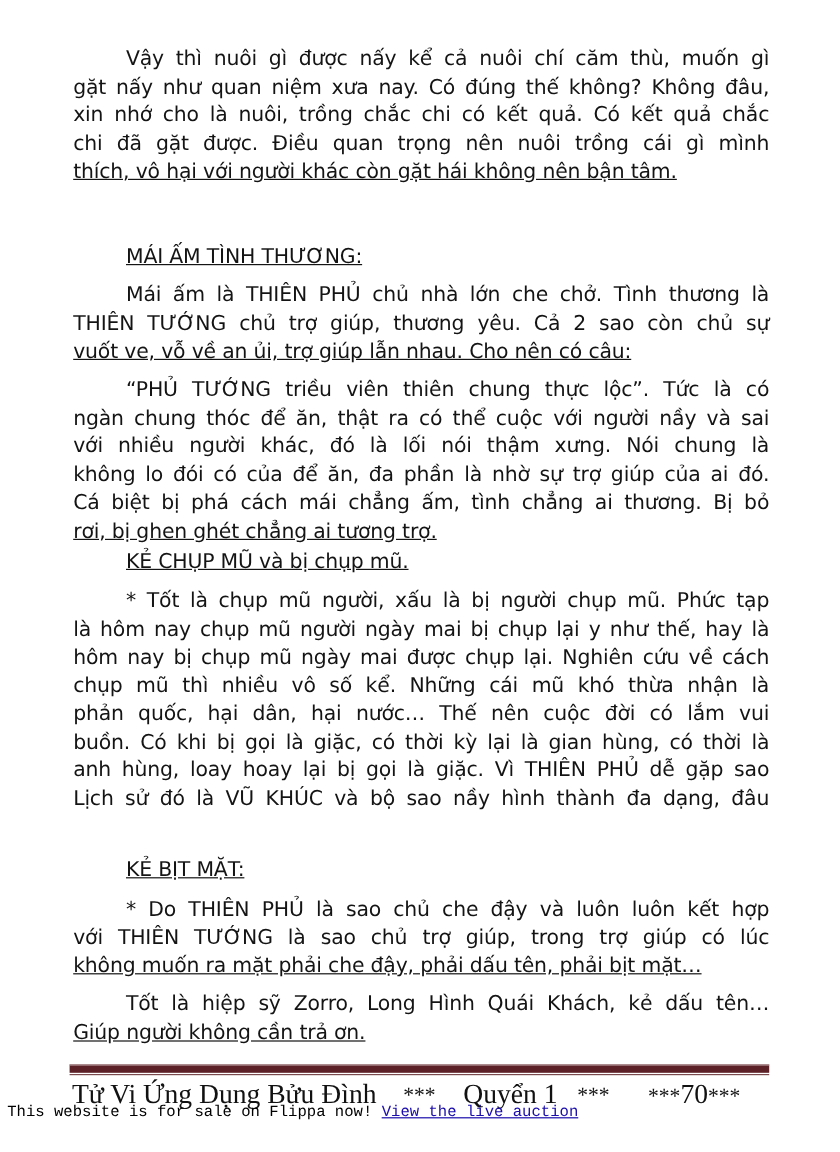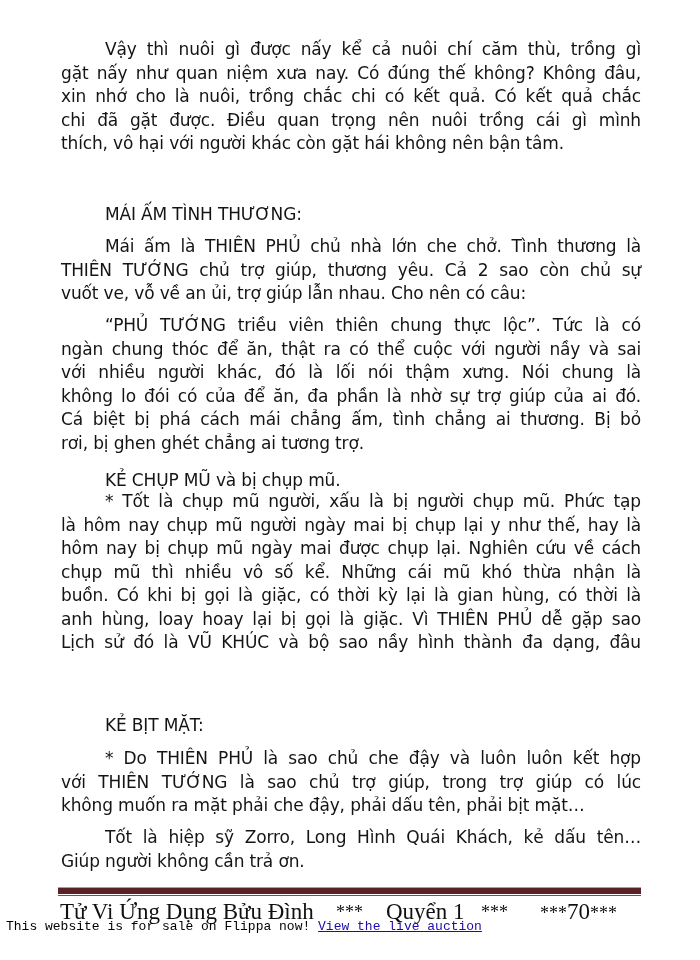--- a/index.html
+++ b/index.html
@@ -32,20 +32,21 @@
     height: 23.5px;
     line-height: 23.5px;
     white-space: nowrap;
     text-align: justify;
     text-align-last: justify;
     overflow: visible;
   }
   .line.last {
     text-align: left;
     text-align-last: left;
+    text-decoration: underline;
   }
   .line.indent {
     padding-left: 44px;
   }
   .footer-rule {
     position: absolute;
     left: 58px;
     width: 583px;
     top: 887px;
   }
@@ -96,21 +97,21 @@
     text-decoration: underline;
     cursor: pointer;
   }
 </style>
 </head>
 <body>
 
 <main class="page-text">
 
   <div class="para" style="top:38px;">
-    <span class="line indent">Vậy thì nuôi gì được nấy kể cả nuôi chí căm thù, trồng gì</span>
+    <span class="line indent">Vậy thì nuôi gì được nấy kể cả nuôi chí căm thù, muốn gì</span>
     <span class="line">gặt nấy như quan niệm xưa nay. Có đúng thế không? Không đâu,</span>
     <span class="line">xin nhớ cho là nuôi, trồng chắc chi có kết quả. Có kết quả chắc</span>
     <span class="line">chi đã gặt được. Điều quan trọng nên nuôi trồng cái gì mình</span>
     <span class="line last">thích, vô hại với người khác còn gặt hái không nên bận tâm.</span>
   </div>
 
   <div class="para" style="top:203px;">
     <span class="line indent last">MÁI ẤM TÌNH THƯƠNG:</span>
   </div>
 
@@ -122,29 +123,30 @@
 
   <div class="para" style="top:314px;">
     <span class="line indent">“PHỦ TƯỚNG triều viên thiên chung thực lộc”. Tức là có</span>
     <span class="line">ngàn chung thóc để ăn, thật ra có thể cuộc với người nầy và sai</span>
     <span class="line">với nhiều người khác, đó là lối nói thậm xưng. Nói chung là</span>
     <span class="line">không lo đói có của để ăn, đa phần là nhờ sự trợ giúp của ai đó.</span>
     <span class="line">Cá biệt bị phá cách mái chẳng ấm, tình chẳng ai thương. Bị bỏ</span>
     <span class="line last">rơi, bị ghen ghét chẳng ai tương trợ.</span>
   </div>
 
-  <div class="para" style="top:457px;margin-top:12px;">
+  <div class="para" style="top:457px;">
     <span class="line indent last">KẺ CHỤP MŨ và bị chụp mũ.</span>
   </div>
 
   <div class="para" style="top:490px;">
     <span class="line indent">* Tốt là chụp mũ người, xấu là bị người chụp mũ. Phức tạp</span>
     <span class="line">là hôm nay chụp mũ người ngày mai bị chụp lại y như thế, hay là</span>
     <span class="line">hôm nay bị chụp mũ ngày mai được chụp lại. Nghiên cứu về cách</span>
     <span class="line">chụp mũ thì nhiều vô số kể. Những cái mũ khó thừa nhận là</span>
+    <span class="line">phản quốc, hại dân, hại nước… Thế nên cuộc đời có lắm vui</span>
     <span class="line">buồn. Có khi bị gọi là giặc, có thời kỳ lại là gian hùng, có thời là</span>
     <span class="line">anh hùng, loay hoay lại bị gọi là giặc. Vì THIÊN PHỦ dễ gặp sao</span>
     <span class="line">Lịch sử đó là VŨ KHÚC và bộ sao nầy hình thành đa dạng, đâu</span>
   </div>
 
   <div class="para" style="top:714px;">
     <span class="line indent last">KẺ BỊT MẶT:</span>
   </div>
 
   <div class="para" style="top:747px;">

